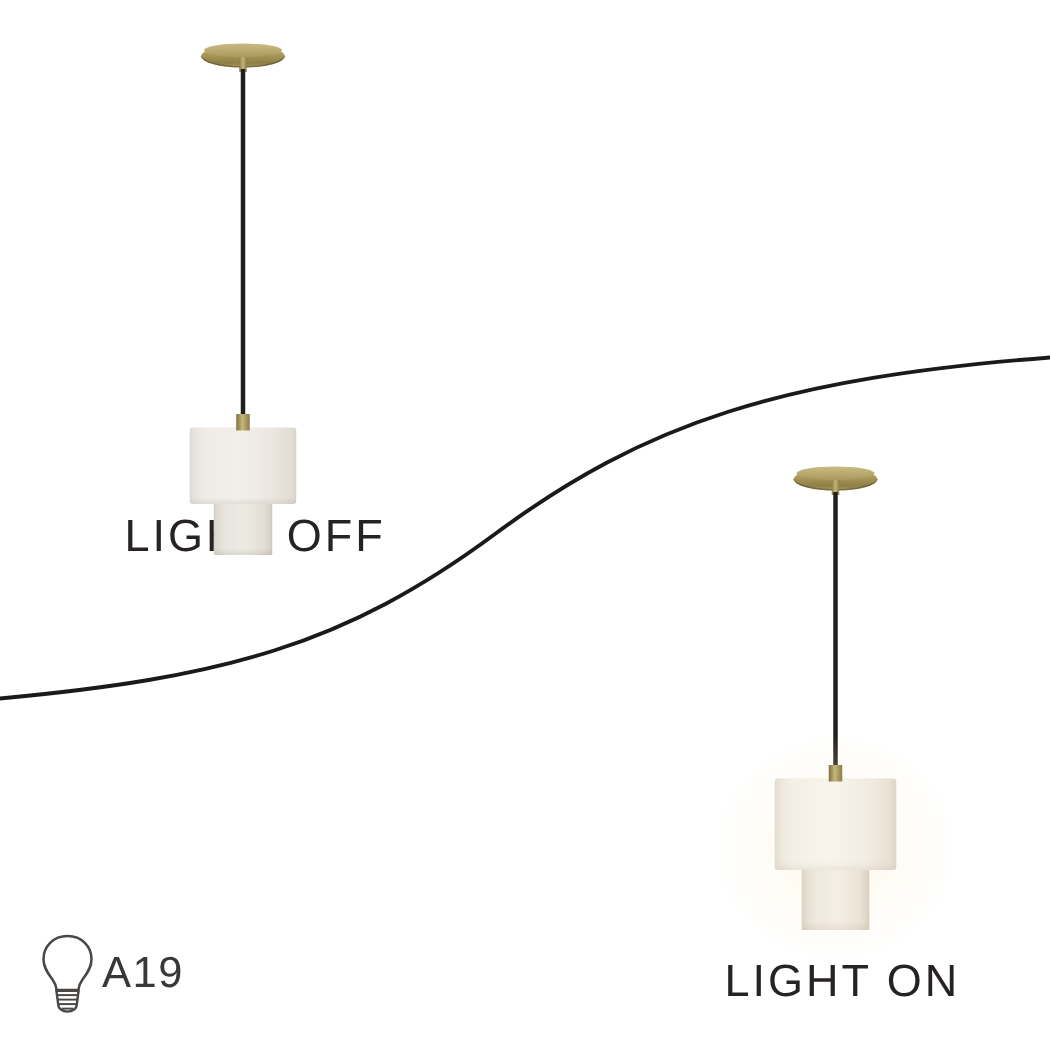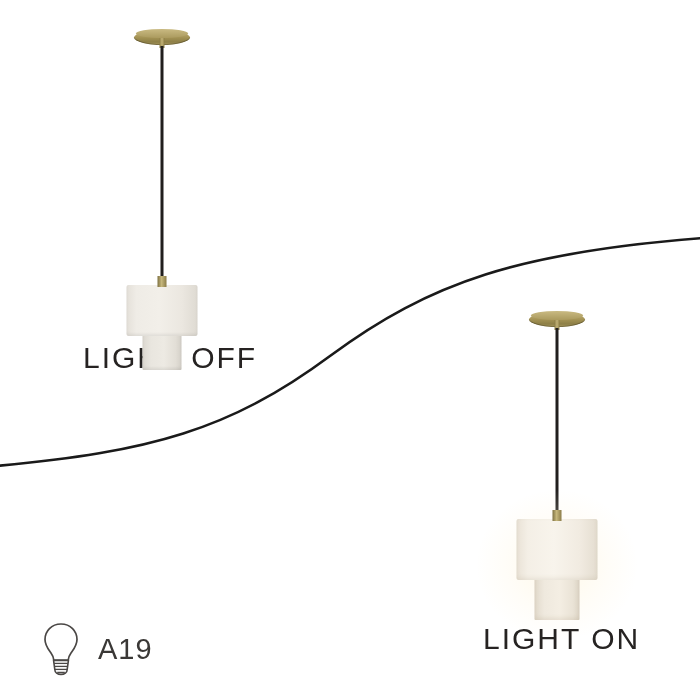--- a/index.html
+++ b/index.html
@@ -173,25 +173,25 @@
     font-size: 30px;
     font-weight: 300;
     letter-spacing: 2.0px;
     color: #262322;
     white-space: nowrap;
   }
 
   
   #bulb-badge {
     position: absolute;
-    left: 40px;
+    left: 24px;
     top: 620px;
     display: flex;
     align-items: center;
-    gap: 16px;
+    gap: 2px;
   }
   #bulb-badge .bulb-label {
     font-family: "Liberation Sans", sans-serif;
     font-size: 29px;
     font-weight: 300;
     letter-spacing: 1px;
     color: #3a3836;
     line-height: 1;
   }
 </style>
@@ -235,21 +235,21 @@
 
     <div class="glow" style="top:178px; width:160px; height:150px;"></div>
 
     <div class="socket" style="top:198px;"></div>
 
     <div class="shade-top" style="top:207px; width:81px; height:61px;"></div>
 
     <div class="shade-bottom" style="top:264px; width:45px; height:44px;"></div>
   </div>
 
-  <div class="caption" style="left:483px; top:622px;">LIGHT ON</div>
+  <div class="caption" style="left:483px; top:638px;">LIGHT ON</div>
 
   <div id="bulb-badge">
     <svg width="42" height="58" viewBox="0 0 42 58">
 
       <path d="M21 4
                C 30.5 4 37 11 37 19.5
                C 37 25.5 33.5 29.5 31 33
                C 29 35.8 28.4 37.6 28.2 40
                L 13.8 40
                C 13.6 37.6 13 35.8 11 33

